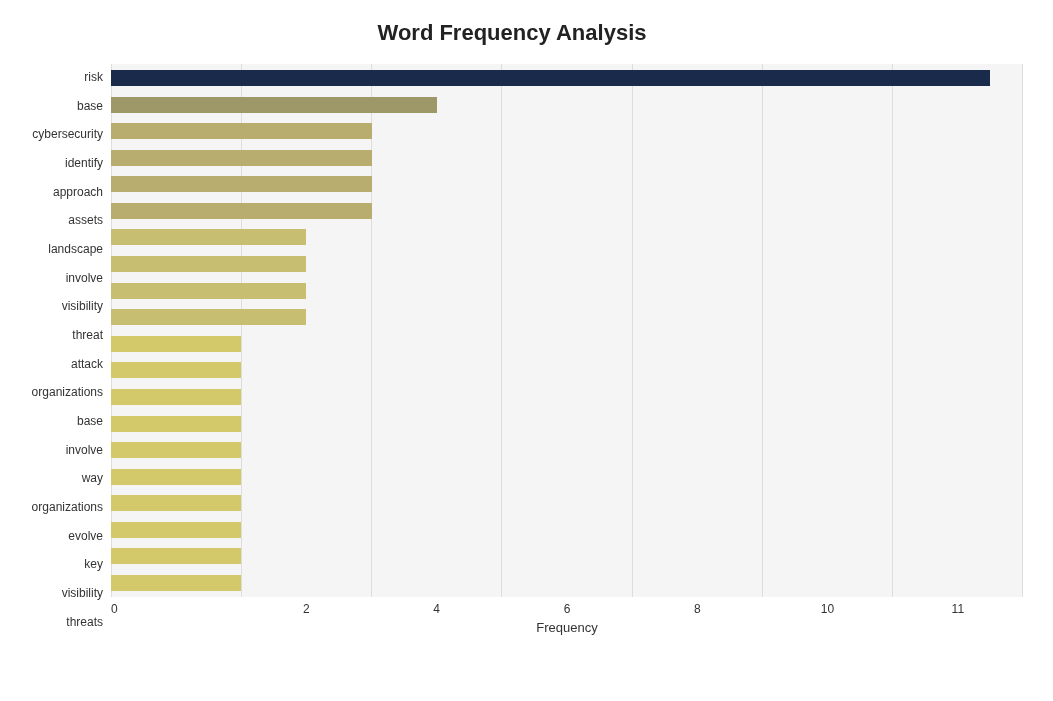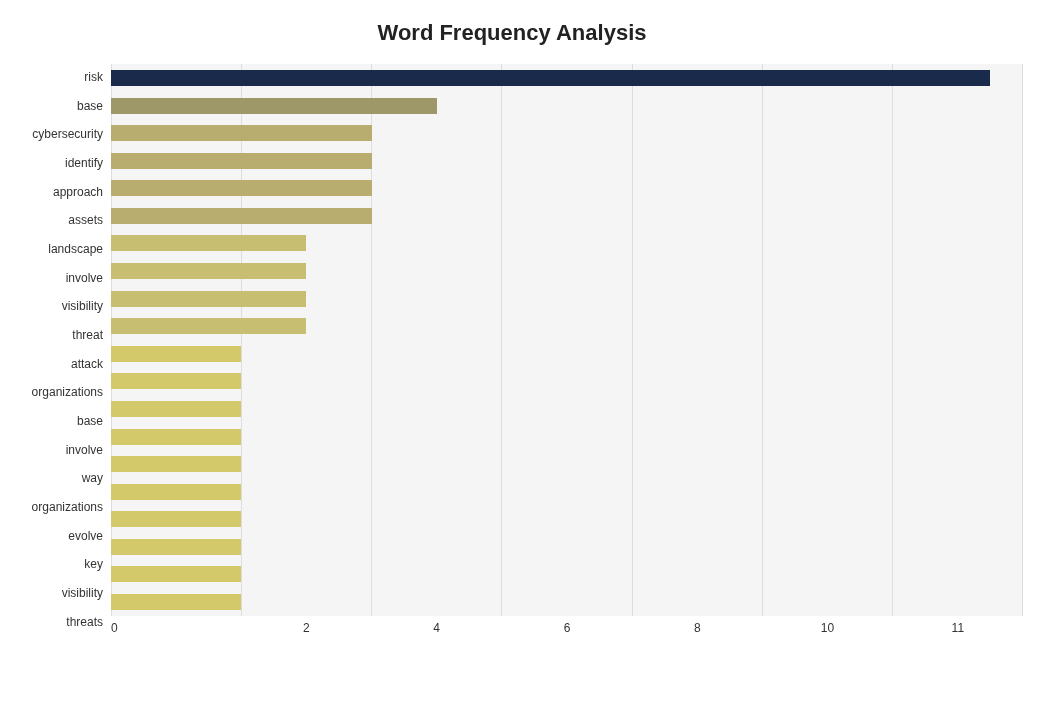--- a/index.html
+++ b/index.html
@@ -218,15 +218,16 @@
       </div>
       <div class="x-axis" id="x-axis">
           <div class="x-label">0</div>
           <div class="x-label">2</div>
           <div class="x-label">4</div>
           <div class="x-label">6</div>
           <div class="x-label">8</div>
           <div class="x-label">10</div>
           <div class="x-label">11</div>
         </div>
+      <div class="x-axis-title">Frequency</div>
     </div>
   </div>
 </div>
 
 </body></html>

